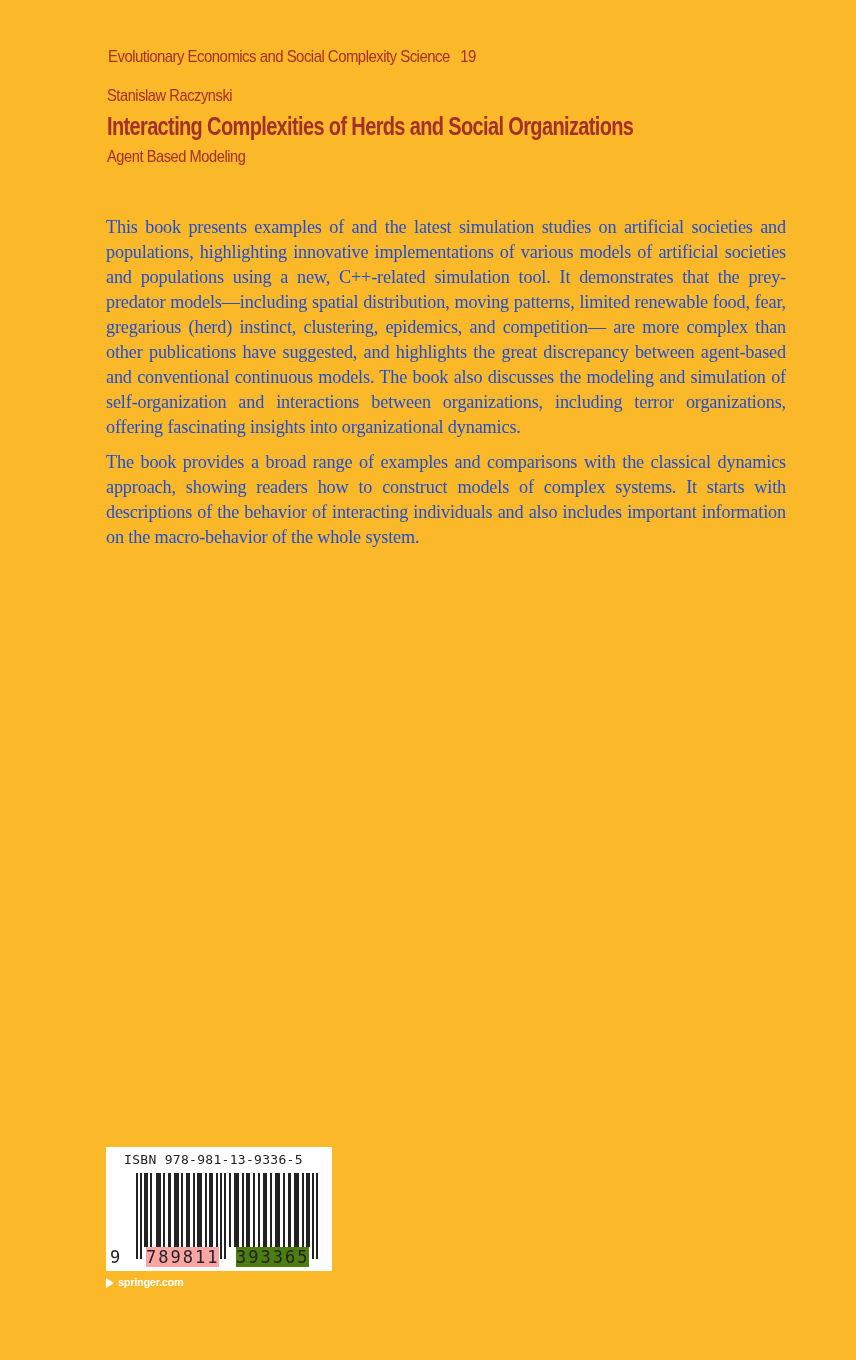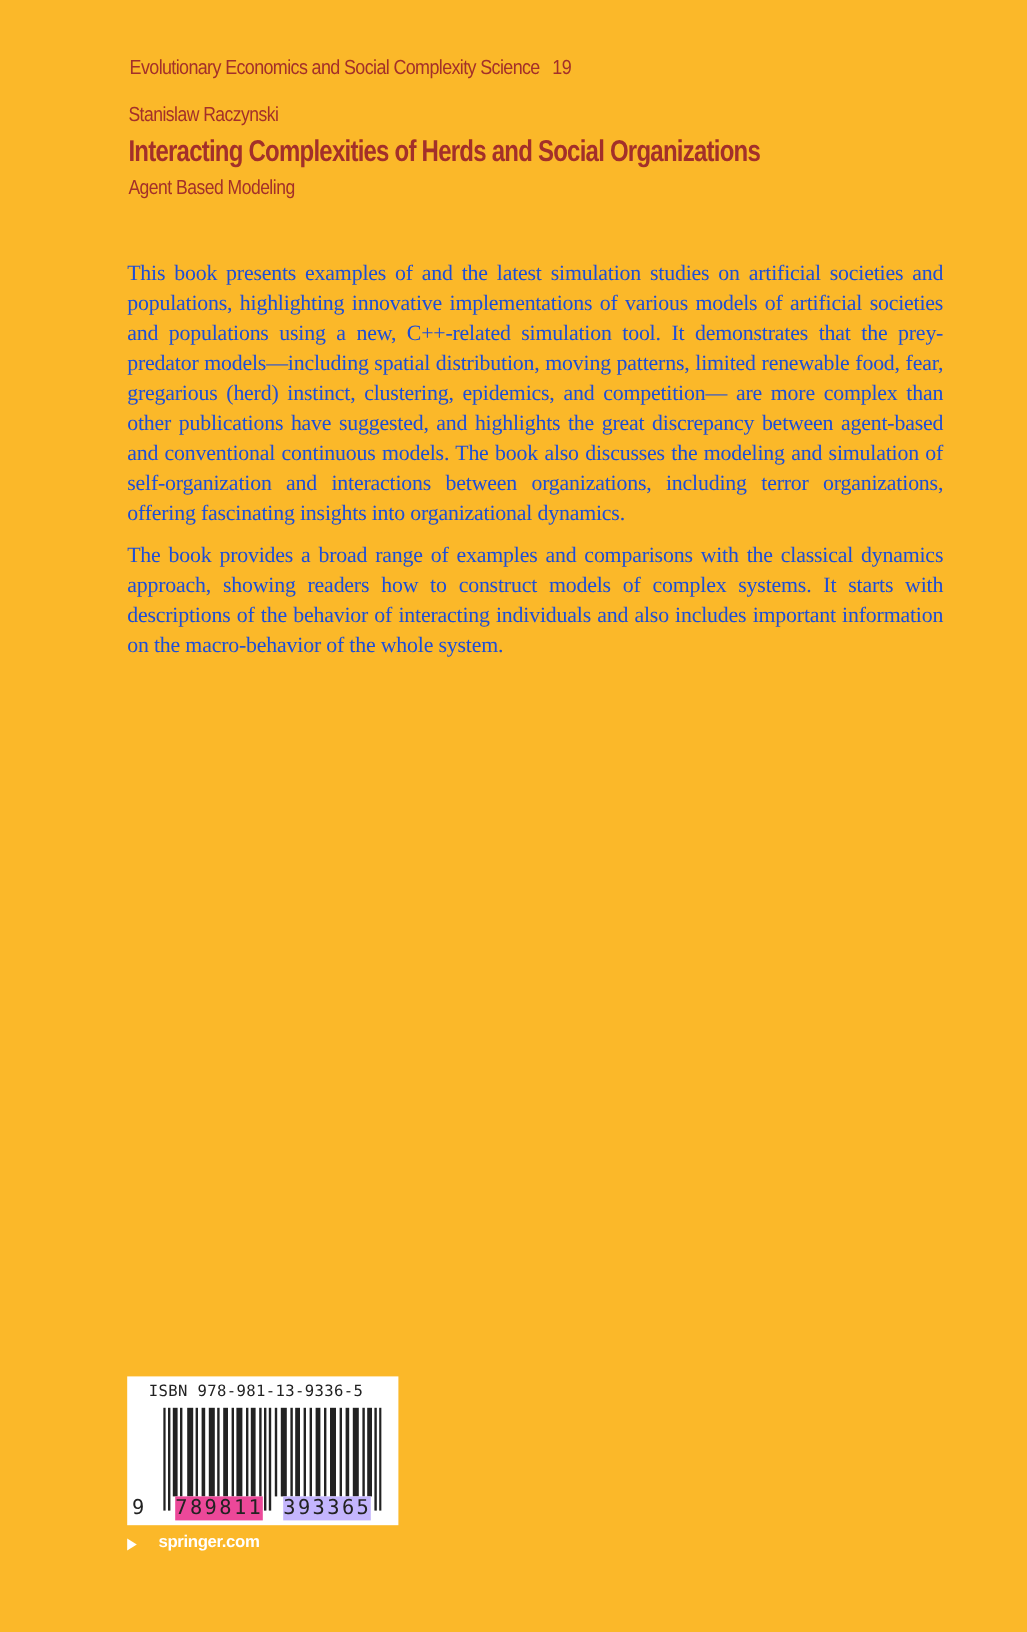--- a/index.html
+++ b/index.html
@@ -118,41 +118,41 @@
     .bar-digits .lead {
       position: absolute;
       left: 0;
       top: 0;
       background: #fff;
     }
     .bar-digits .g1 {
       position: absolute;
       left: 36px;
       top: 0;
-      background: #ec4899;
+      background: #fca5a5;
       letter-spacing: 2px;
     }
     .bar-digits .g2 {
       position: absolute;
       left: 126px;
       top: 0;
-      background: #c4b5fd;
+      background: #4d7c0f;
       letter-spacing: 2px;
     }
     .springer {
       position: absolute;
       left: 106px;
       top: 1276px;
       font-family: "Liberation Sans", sans-serif;
       font-weight: bold;
-      font-size: 14px;
+      font-size: 11px;
       color: #FFFFFF;
       display: flex;
       align-items: flex-end;
-      gap: 18px;
+      gap: 4px;
       letter-spacing: -0.3px;
     }
     .springer .arrow {
       width: 0;
       height: 0;
       border-top: 5px solid transparent;
       border-bottom: 5px solid transparent;
       border-left: 8px solid #FFFFFF;
     }
   </style>

